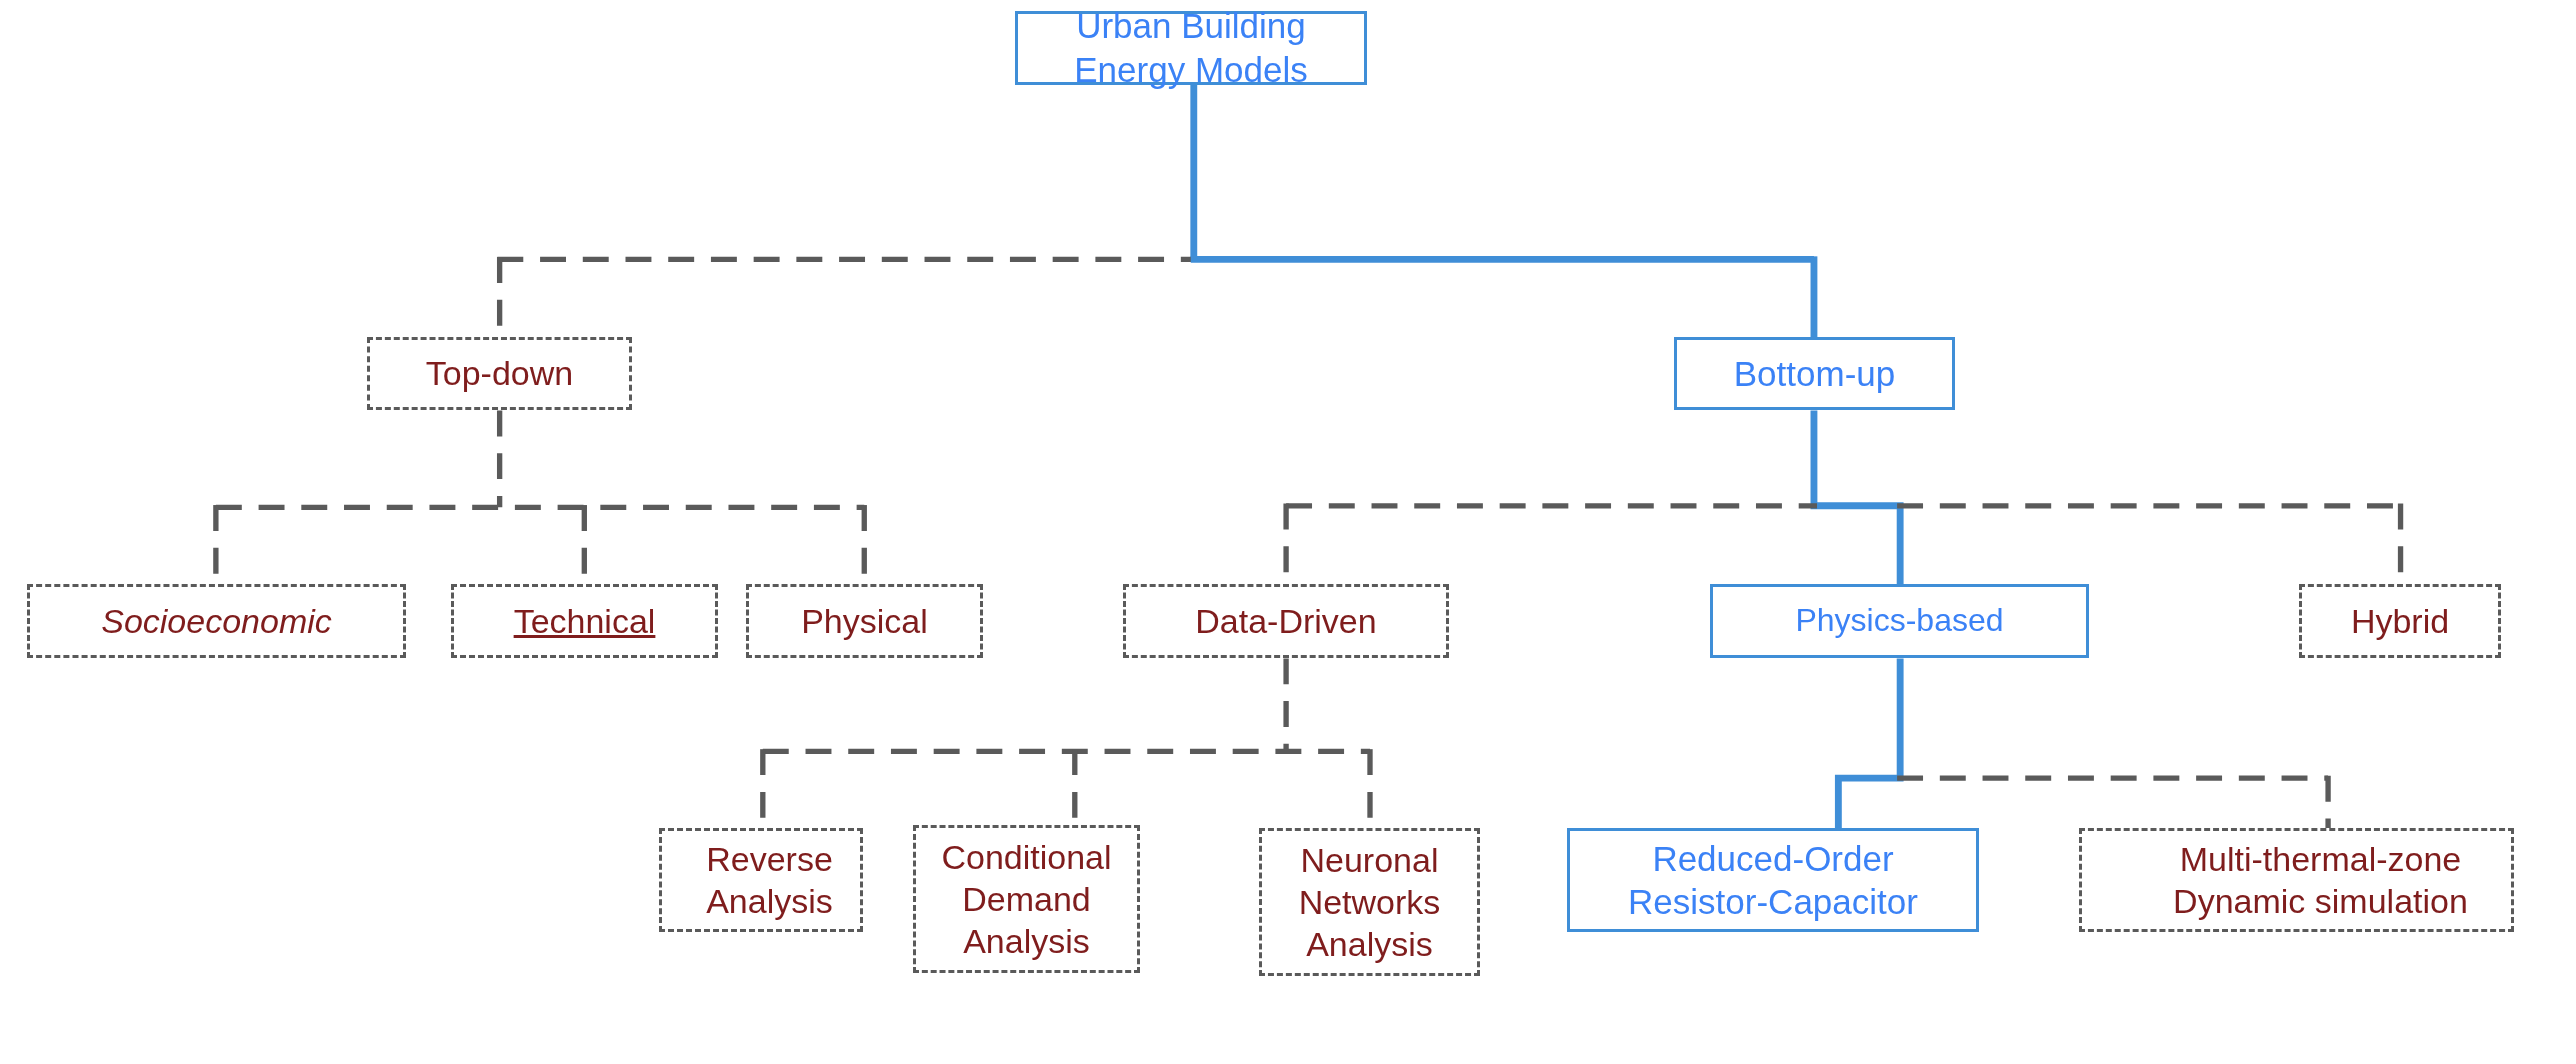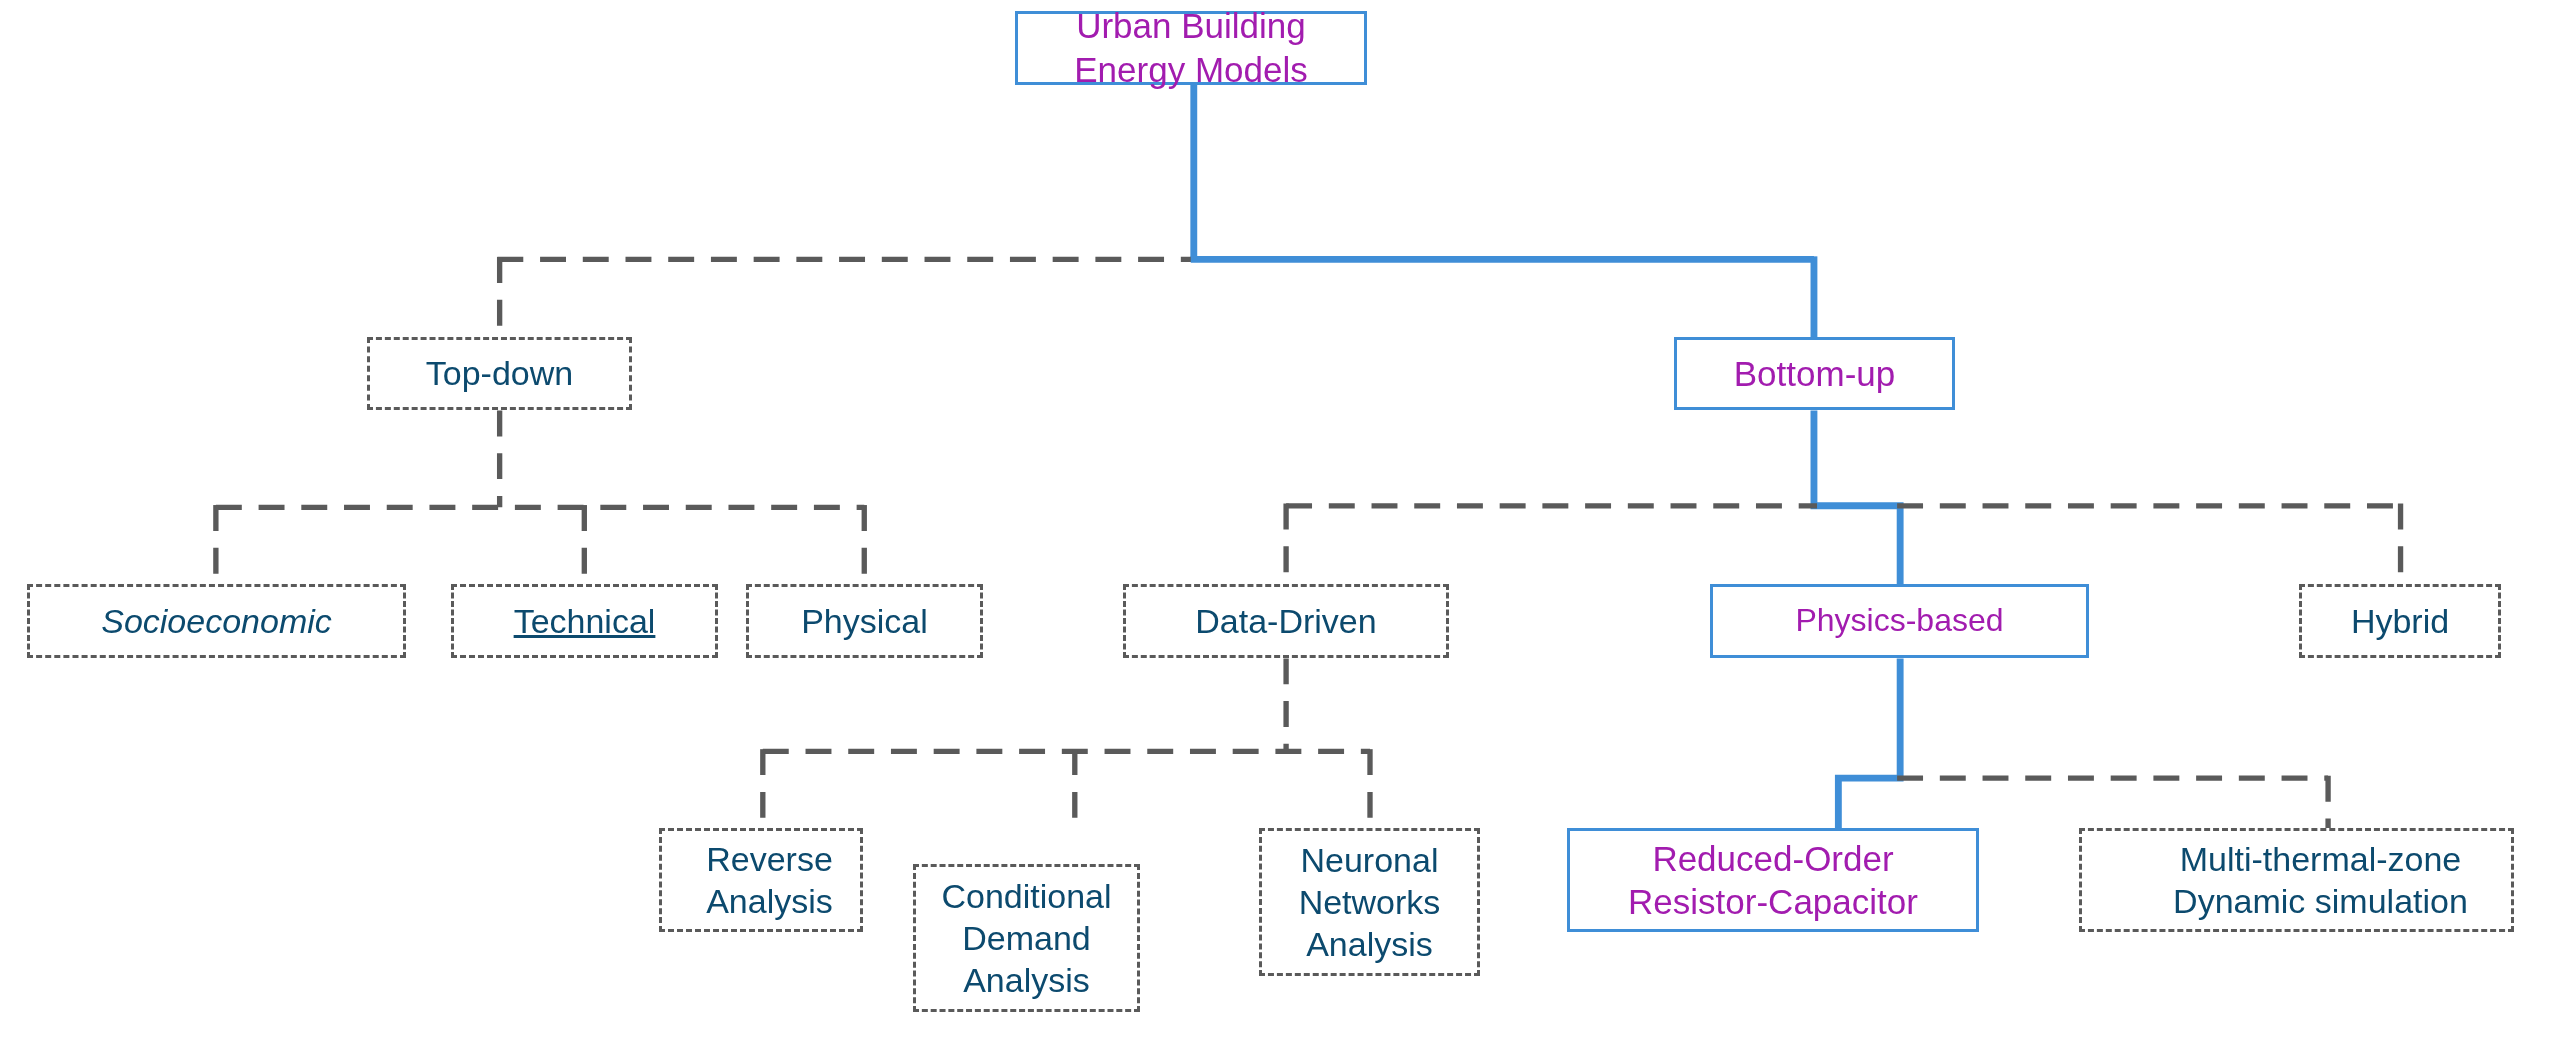--- a/index.html
+++ b/index.html
@@ -33,25 +33,25 @@
     display: flex;
     align-items: center;
     justify-content: center;
     text-align: center;
     background: #ffffff;
     line-height: 1.24;
     white-space: pre-line;
   }
   .node.primary {
     border: 3.8px solid #3f8ed7;
-    color: #a21caf;
+    color: #3b82f6;
   }
   .node.secondary {
     border: 3.1px dashed #5a5a5a;
-    color: #0c4a6e;
+    color: #7f1d1d;
   }
 </style>
 </head>
 <body>
 
 <div id="diagram-root">
 
   <svg class="edges" viewBox="0 0 3377 1396" preserveAspectRatio="none">
 
     <path d="M 1565 111 L 1565 340" fill="none" stroke="#3f8ed7" stroke-width="9"></path>
@@ -105,21 +105,21 @@
 
   <div class="node secondary" style="left:1123px; top:584px; width:326px; height:74px; font-size:34px;">Data-Driven</div>
 
   <div class="node primary" style="left:1710px; top:584px; width:379px; height:74px; font-size:32px;">Physics-based</div>
 
   <div class="node secondary" style="left:2299px; top:584px; width:202px; height:74px; font-size:34px;">Hybrid</div>
 
   <div class="node secondary" style="left:659px; top:828px; width:204px; height:104px; font-size:34px;padding-left:17px;">Reverse
 Analysis</div>
 
-  <div class="node secondary" style="left:913px; top:864px; width:227px; height:148px; font-size:34px;">Conditional
+  <div class="node secondary" style="left:913px; top:825px; width:227px; height:148px; font-size:34px;">Conditional
 Demand
 Analysis</div>
 
   <div class="node secondary" style="left:1259px; top:828px; width:221px; height:148px; font-size:34px;">Neuronal
 Networks
 Analysis</div>
 
   <div class="node primary" style="left:1567px; top:828px; width:412px; height:104px; font-size:35px;">Reduced-Order
 Resistor-Capacitor</div>
 

